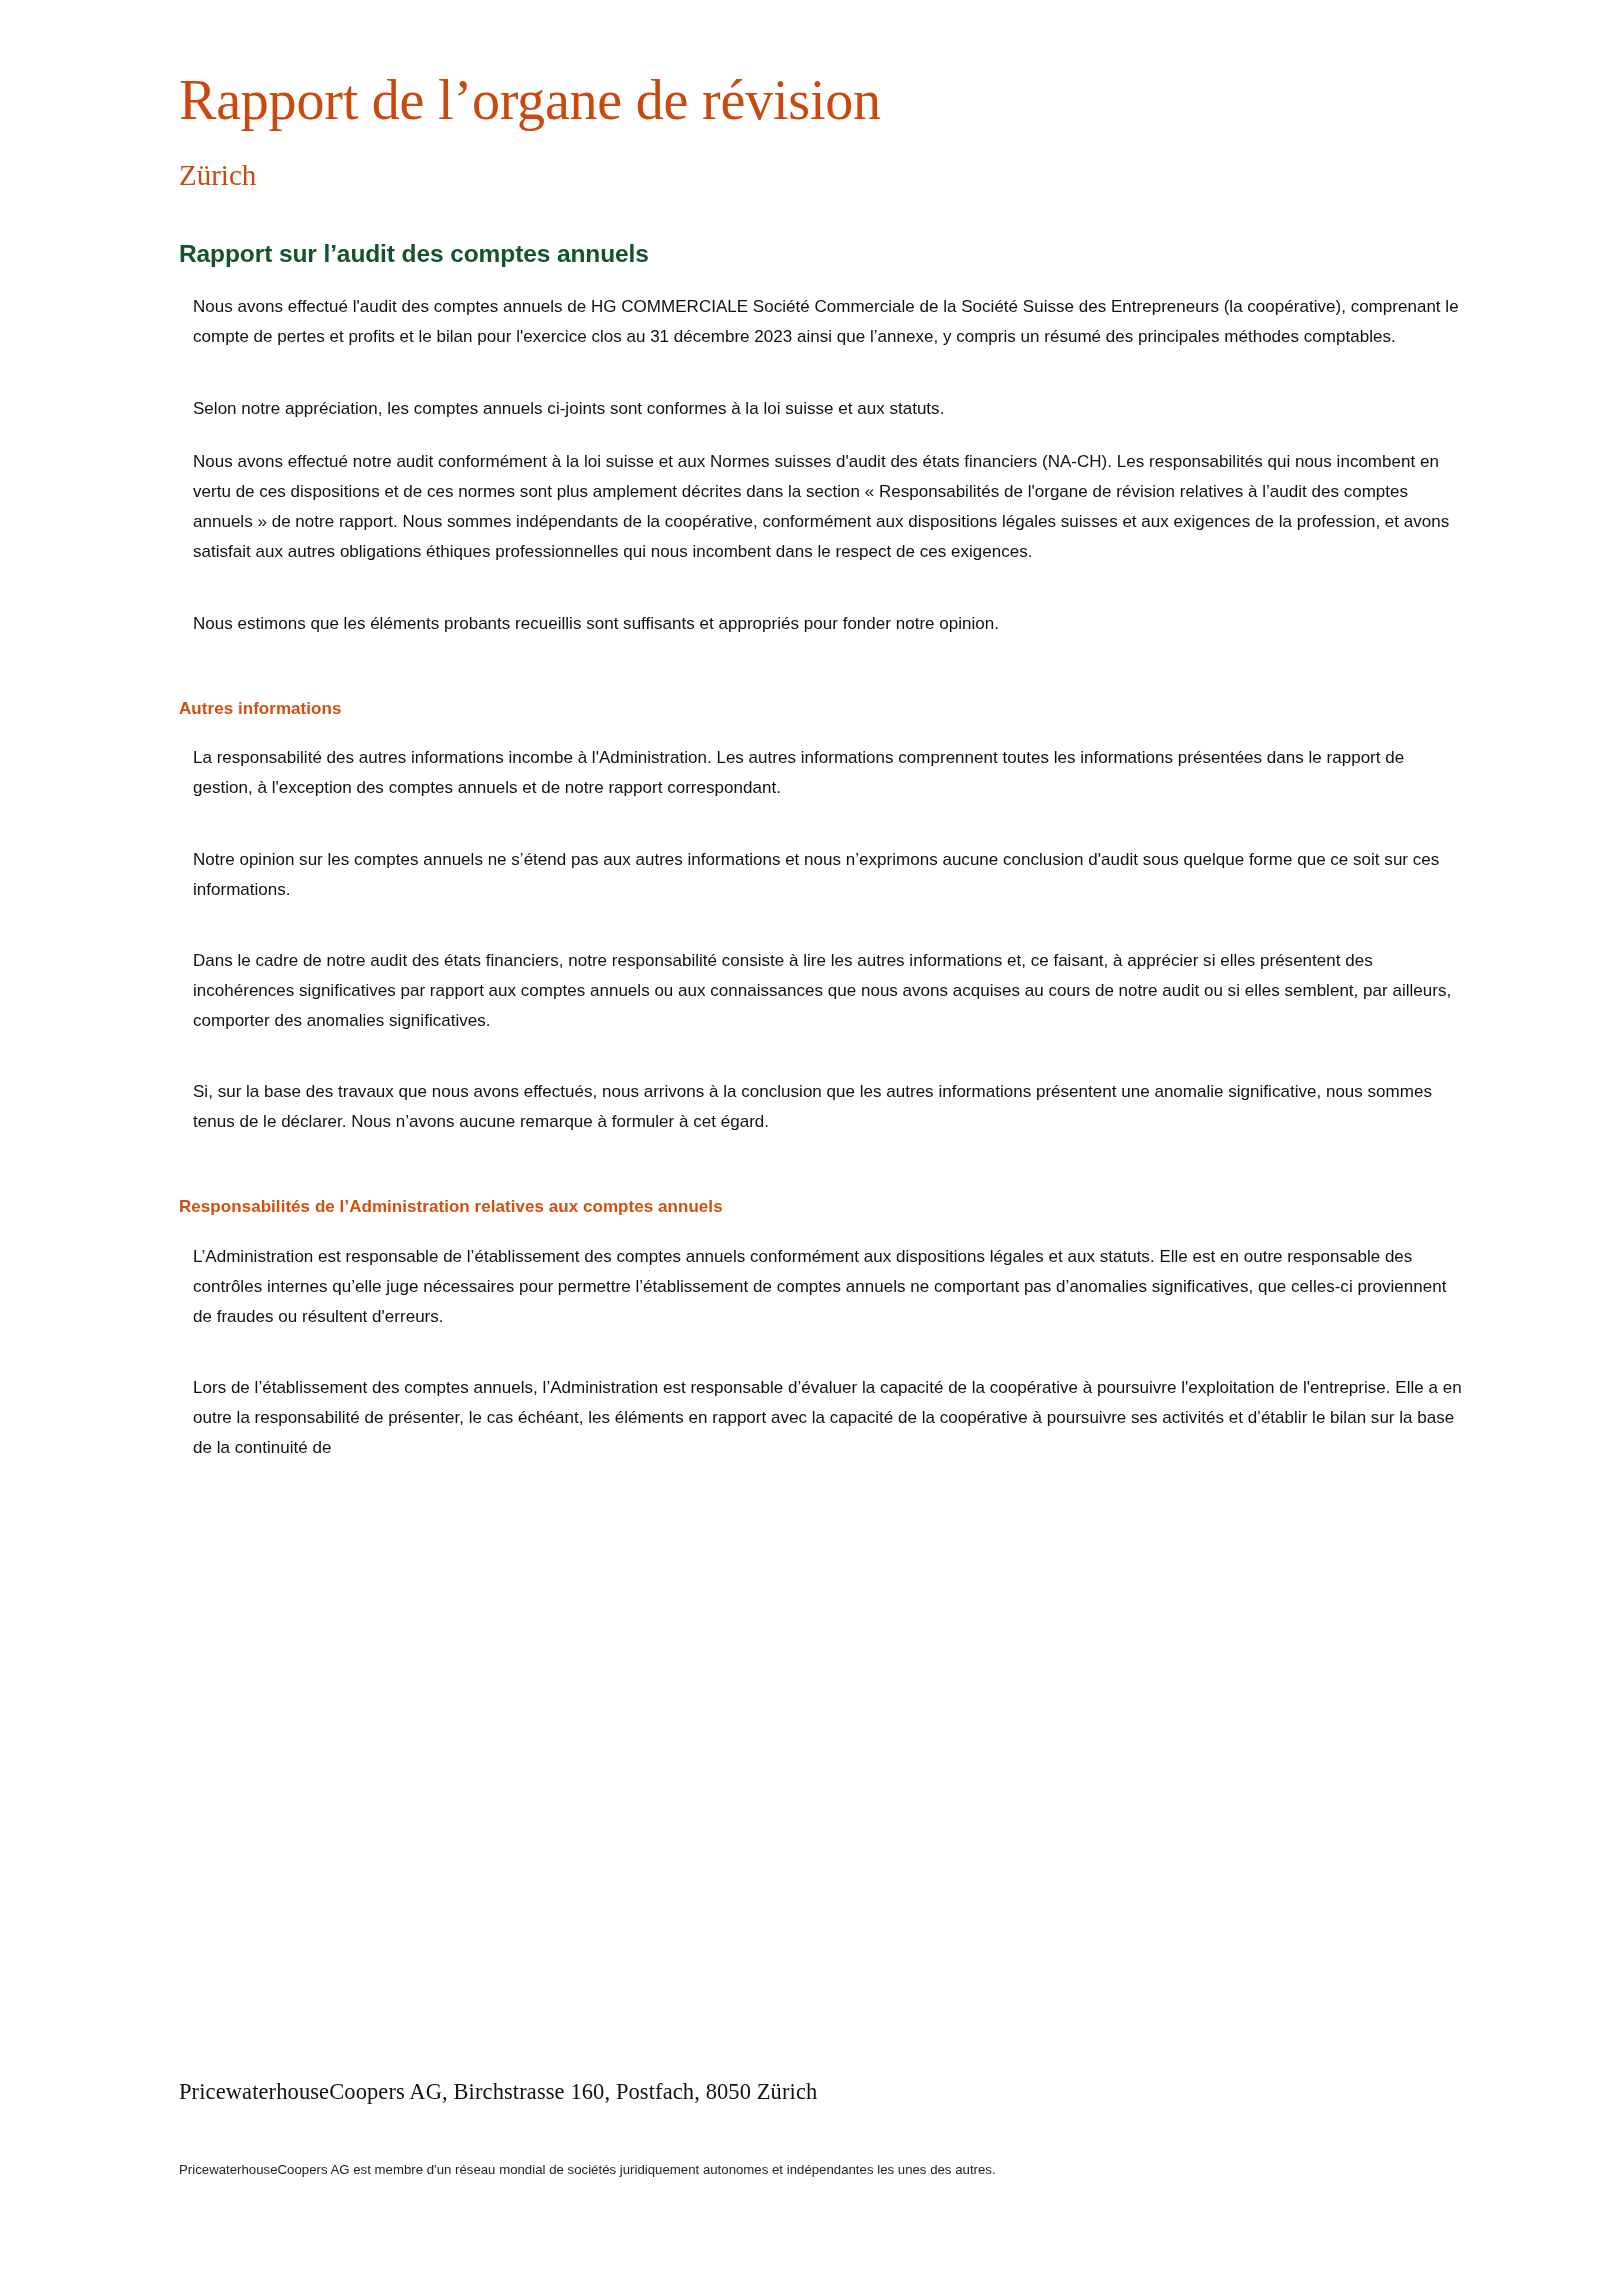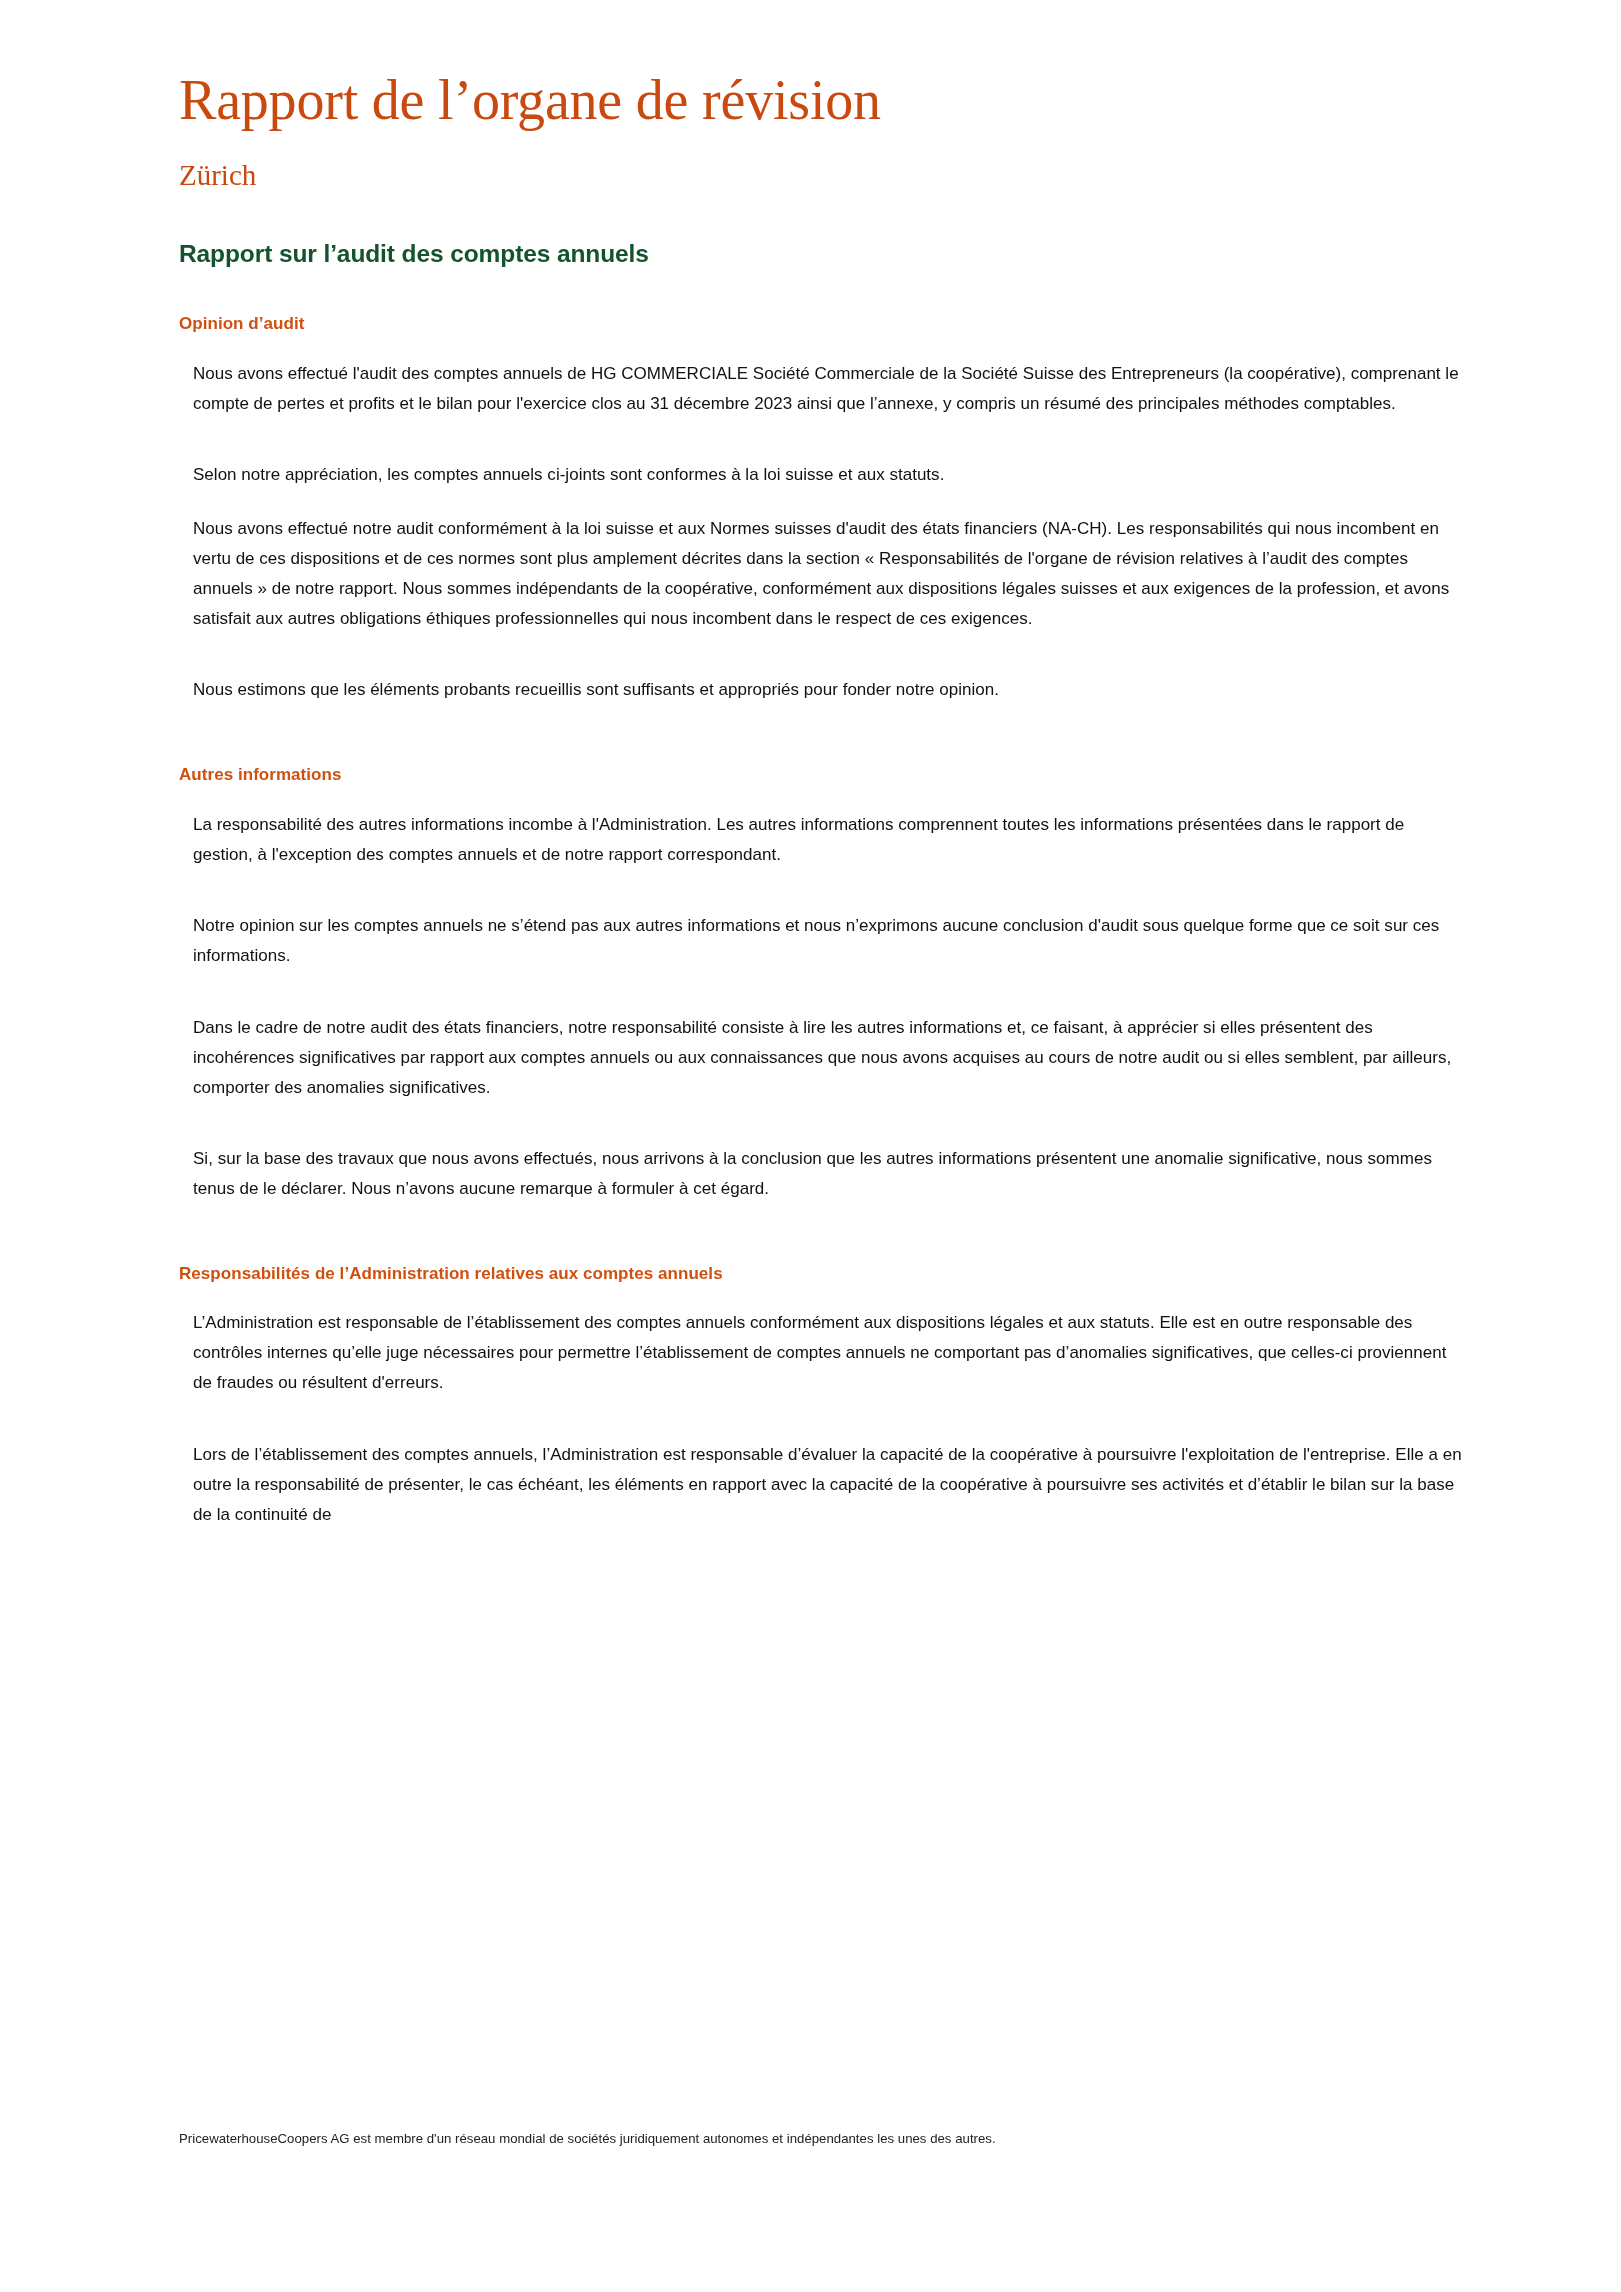--- a/index.html
+++ b/index.html
@@ -132,37 +132,37 @@
 
   <div class="content">
 
     <h1 class="doc-title">Rapport de l’organe de révision</h1>
 
 
     <p class="doc-city">Zürich</p>
 
     <h2 class="report-heading">Rapport sur l’audit des comptes annuels</h2>
 
-    <h3 class="section-heading">Opinion d’audit</h3>
     <p class="para">Nous avons effectué l'audit des comptes annuels de HG COMMERCIALE Société Commerciale de la Société Suisse des Entrepreneurs (la coopérative), comprenant le compte de pertes et profits et le bilan pour l'exercice clos au 31 décembre 2023 ainsi que l’annexe, y compris un résumé des principales méthodes comptables.</p>
     <p class="para spaced">Selon notre appréciation, les comptes annuels ci-joints sont conformes à la loi suisse et aux statuts.</p>
 
     <p class="para">Nous avons effectué notre audit conformément à la loi suisse et aux Normes suisses d'audit des états financiers (NA-CH). Les responsabilités qui nous incombent en vertu de ces dispositions et de ces normes sont plus amplement décrites dans la section « Responsabilités de l'organe de révision relatives à l’audit des comptes annuels » de notre rapport. Nous sommes indépendants de la coopérative, conformément aux dispositions légales suisses et aux exigences de la profession, et avons satisfait aux autres obligations éthiques professionnelles qui nous incombent dans le respect de ces exigences.</p>
     <p class="para spaced">Nous estimons que les éléments probants recueillis sont suffisants et appropriés pour fonder notre opinion.</p>
 
     <h3 class="section-heading">Autres informations</h3>
     <p class="para">La responsabilité des autres informations incombe à l'Administration. Les autres informations comprennent toutes les informations présentées dans le rapport de gestion, à l'exception des comptes annuels et de notre rapport correspondant.</p>
     <p class="para spaced">Notre opinion sur les comptes annuels ne s’étend pas aux autres informations et nous n’exprimons aucune conclusion d'audit sous quelque forme que ce soit sur ces informations.</p>
     <p class="para spaced">Dans le cadre de notre audit des états financiers, notre responsabilité consiste à lire les autres informations et, ce faisant, à apprécier si elles présentent des incohérences significatives par rapport aux comptes annuels ou aux connaissances que nous avons acquises au cours de notre audit ou si elles semblent, par ailleurs, comporter des anomalies significatives.</p>
     <p class="para spaced">Si, sur la base des travaux que nous avons effectués, nous arrivons à la conclusion que les autres informations présentent une anomalie significative, nous sommes tenus de le déclarer. Nous n’avons aucune remarque à formuler à cet égard.</p>
 
     <h3 class="section-heading">Responsabilités de l’Administration relatives aux comptes annuels</h3>
     <p class="para">L’Administration est responsable de l’établissement des comptes annuels conformément aux dispositions légales et aux statuts. Elle est en outre responsable des contrôles internes qu’elle juge nécessaires pour permettre l’établissement de comptes annuels ne comportant pas d’anomalies significatives, que celles-ci proviennent de fraudes ou résultent d'erreurs.</p>
     <p class="para spaced">Lors de l’établissement des comptes annuels, l’Administration est responsable d’évaluer la capacité de la coopérative à poursuivre l'exploitation de l'entreprise. Elle a en outre la responsabilité de présenter, le cas échéant, les éléments en rapport avec la capacité de la coopérative à poursuivre ses activités et d’établir le bilan sur la base de la continuité de</p>
 
   </div>
 
   <div class="footer">
+    <p class="footer-line">PricewaterhouseCoopers AG, Birchstrasse 160, Postfach, 8050 Zürich</p>
     <p class="footer-disclaimer">PricewaterhouseCoopers AG est membre d'un réseau mondial de sociétés juridiquement autonomes et indépendantes les unes des autres.</p>
   </div>
 
 </div>
 
 
 </body></html>

